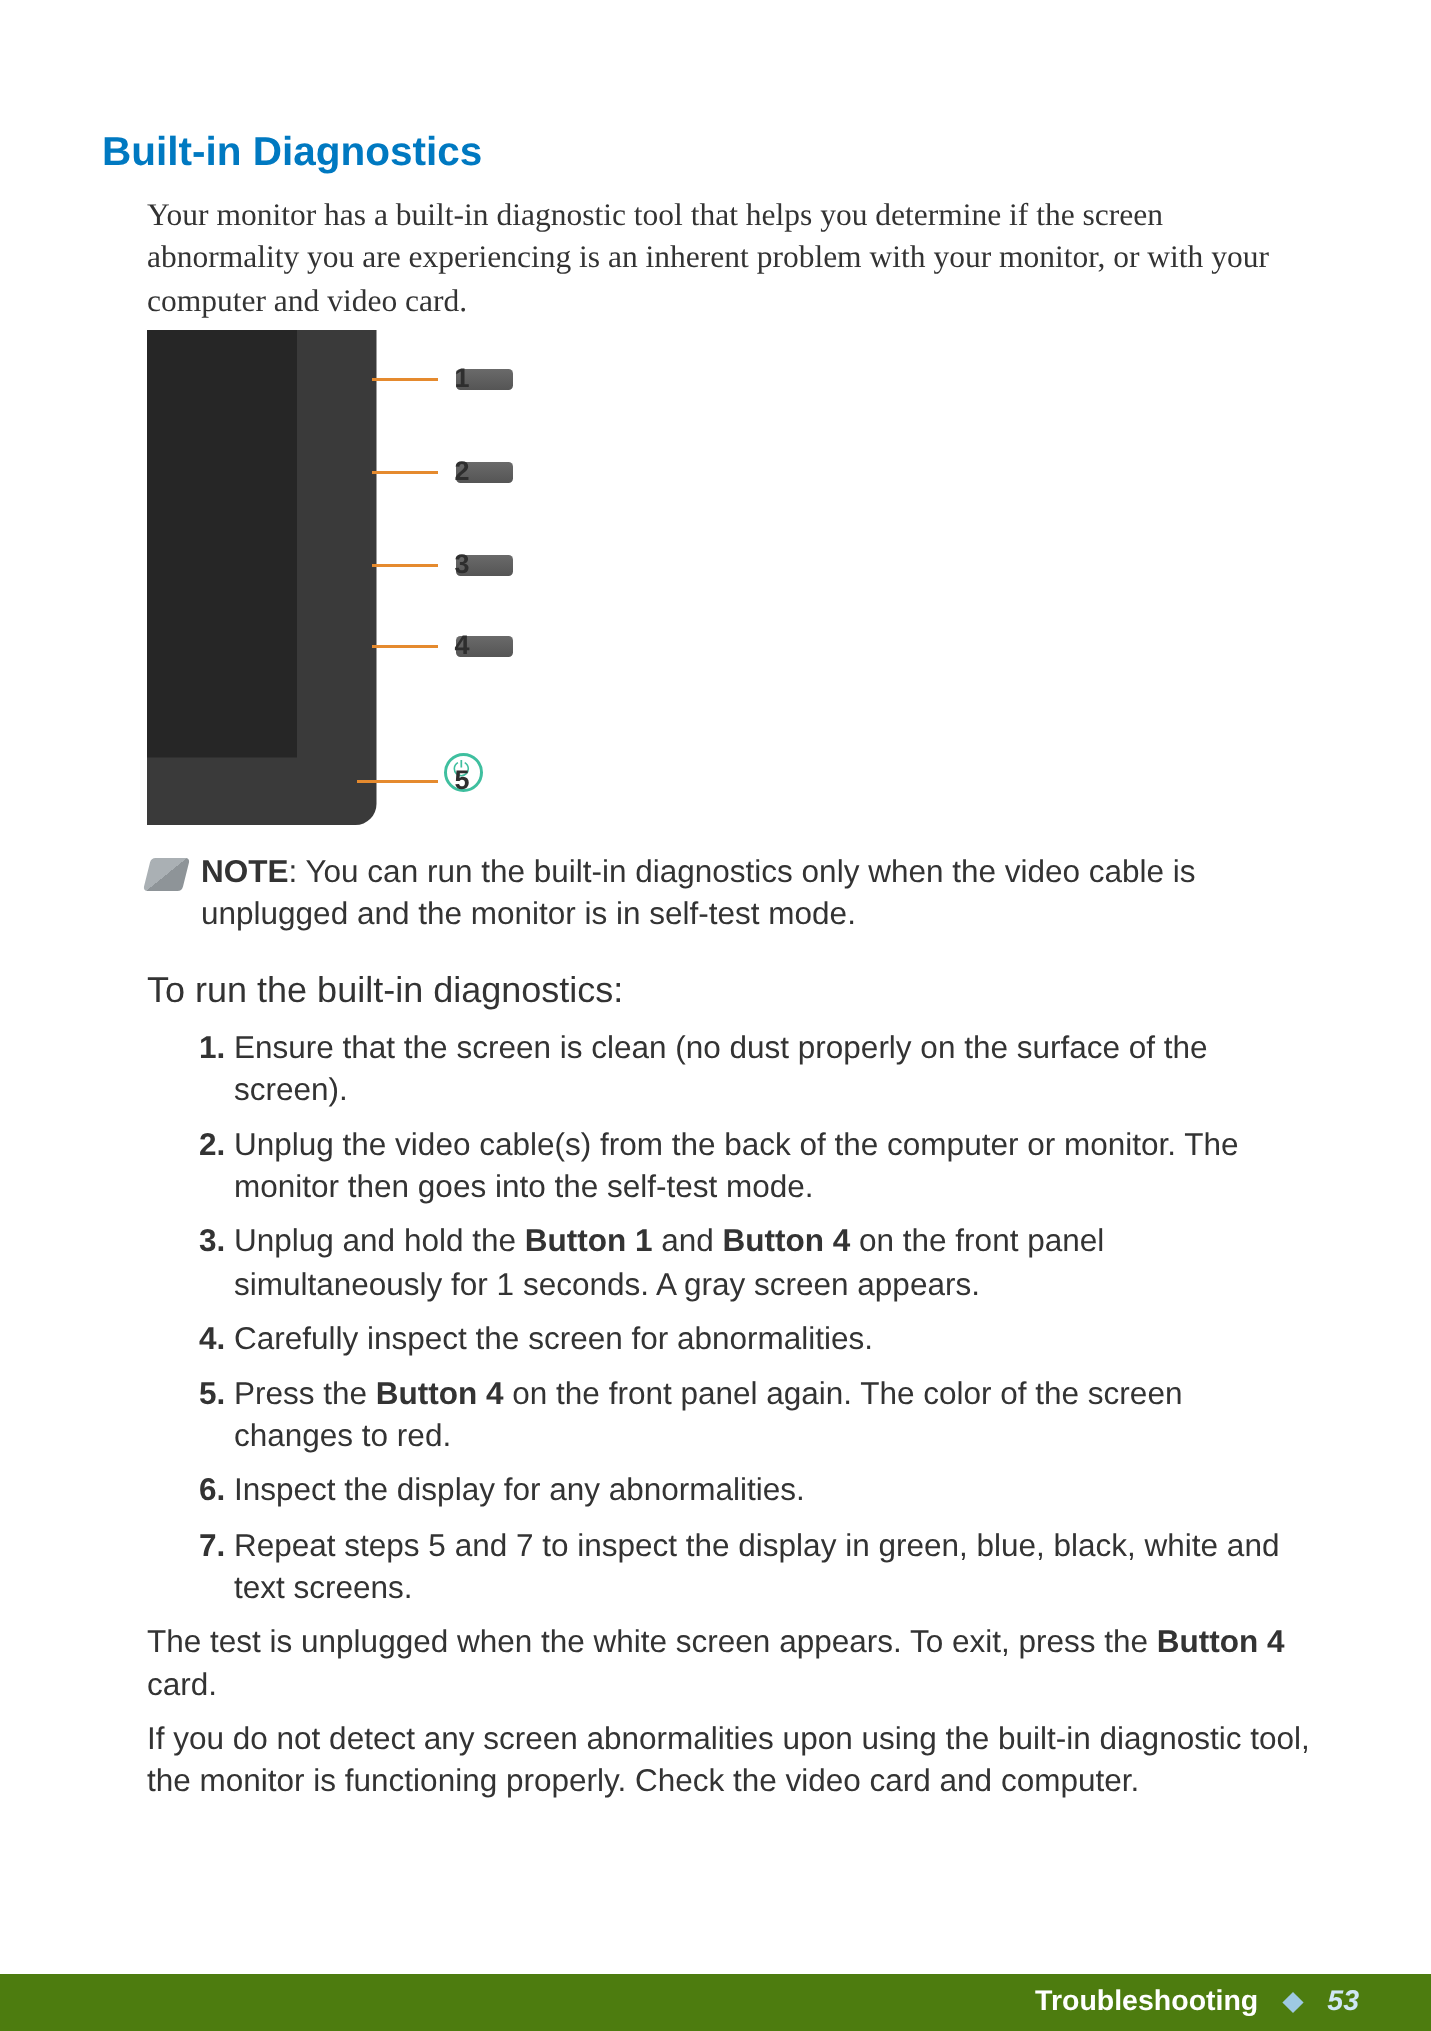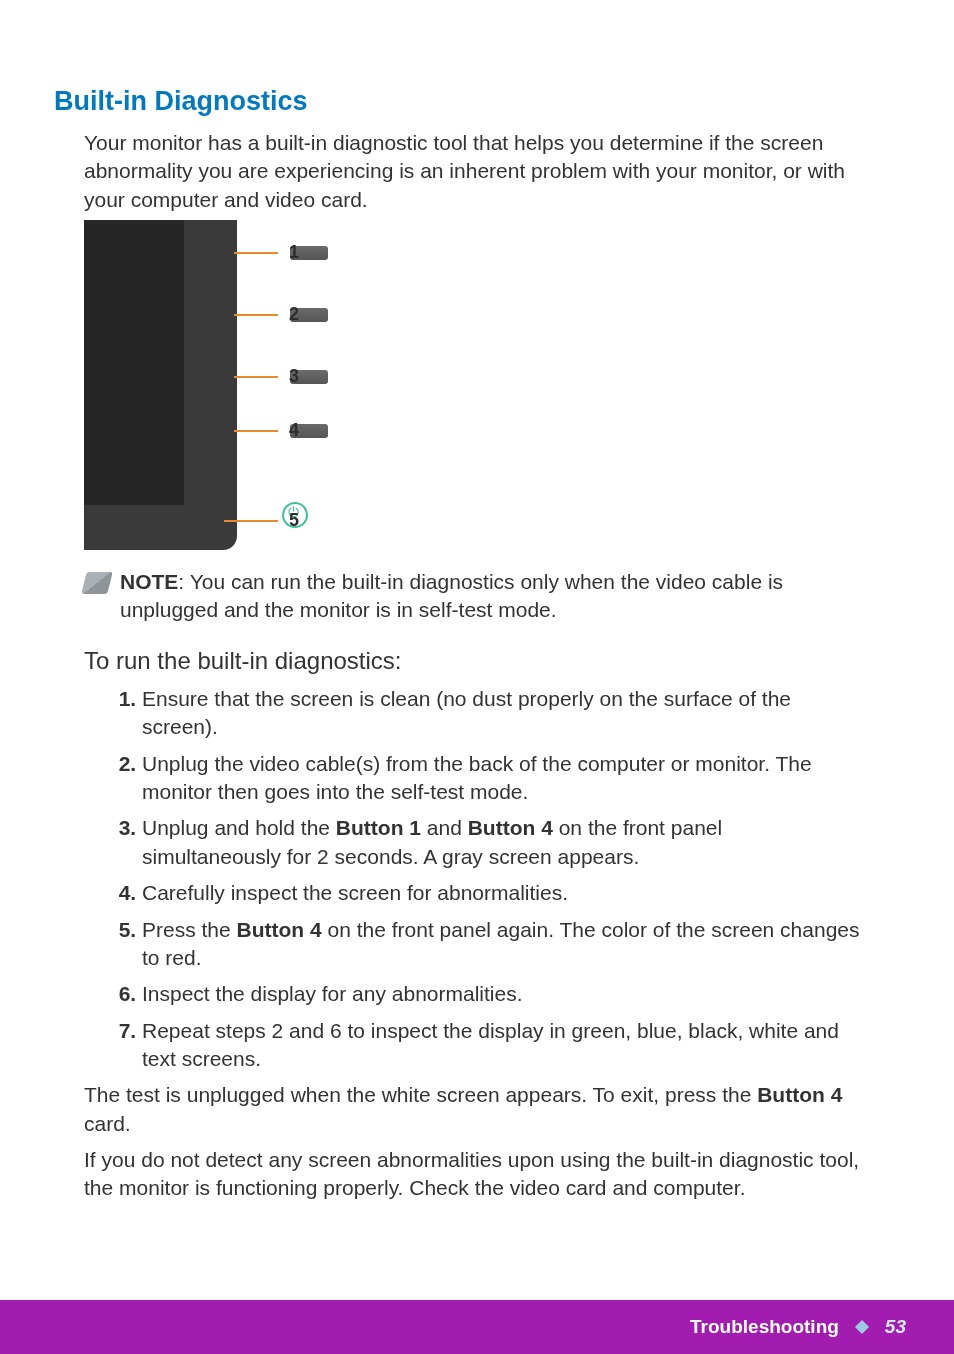--- a/index.html
+++ b/index.html
@@ -9,33 +9,34 @@
     font-family: "Segoe UI", "Helvetica Neue", Arial, sans-serif;
     color: #333;
   }
   .page {
     width: 954px;
     height: 1354px;
     margin: 0 auto;
     background: #fff;
     box-sizing: border-box;
     position: relative;
-    padding: 86px 80px 0 54px;
+    padding: 86px 80px 0 68px;
   }
   h2.section-title {
     color: #0079c1;
     font-size: 27px;
     font-weight: 700;
     margin: 0 0 12px 0;
   }
   .intro {
     font-size: 21px;
     line-height: 1.35;
     margin: 0 0 6px 30px;
     color: #333;
+    font-family: Liberation Serif, serif;
   }
   
   .diagram {
     position: relative;
     width: 240px;
     height: 330px;
     margin: 4px 0 18px 30px;
   }
   .bezel {
     position: absolute;
@@ -130,22 +131,22 @@
   ol.steps > li::marker { font-weight: 700; }
   .para {
     font-size: 21px;
     line-height: 1.35;
     margin: 0 0 8px 30px;
   }
 
   .footer {
     position: absolute;
     left: 0; right: 0; bottom: 0;
-    height: 54px;
-    background: #a21caf;
+    height: 38px;
+    background: #4d7c0f;
     color: #fff;
     display: flex;
     align-items: center;
     justify-content: flex-end;
     padding-right: 48px;
     font-weight: 700;
     font-size: 19px;
     gap: 18px;
   }
   .footer .diamond {
@@ -192,28 +193,28 @@
       <b>NOTE</b><span>: You can run the built-in diagnostics only when the video cable is unplugged and the monitor is in self-test mode.</span>
     </div>
   </div>
 
   <p class="run-line">To run the built-in diagnostics:</p>
 
   <ol class="steps">
     <li>Ensure that the screen is clean (no dust properly on the surface of the screen).</li>
     <li>Unplug the video cable(s) from the back of the computer or monitor. The monitor then goes into the self-test mode.</li>
     <li>
-      <span>Unplug and hold the </span><b>Button 1</b><span> and </span><b>Button 4</b><span> on the front panel simultaneously for 2 seconds. A gray screen appears.</span>
+      <span>Unplug and hold the </span><b>Button 1</b><span> and </span><b>Button 4</b><span> on the front panel simultaneously for 1 seconds. A gray screen appears.</span>
     </li>
     <li>Carefully inspect the screen for abnormalities.</li>
     <li>
       <span>Press the </span><b>Button 4</b><span> on the front panel again. The color of the screen changes to red.</span>
     </li>
     <li>Inspect the display for any abnormalities.</li>
-    <li>Repeat steps 2 and 6 to inspect the display in green, blue, black, white and text screens.</li>
+    <li>Repeat steps 5 and 7 to inspect the display in green, blue, black, white and text screens.</li>
   </ol>
 
   <p class="para">
     <span>The test is unplugged when the white screen appears. To exit, press the </span><b>Button 4</b><span> card.</span>
   </p>
 
   <p class="para">If you do not detect any screen abnormalities upon using the built-in diagnostic tool, the monitor is functioning properly. Check the video card and computer.</p>
 
   <div class="footer">
     <span>Troubleshooting</span>

